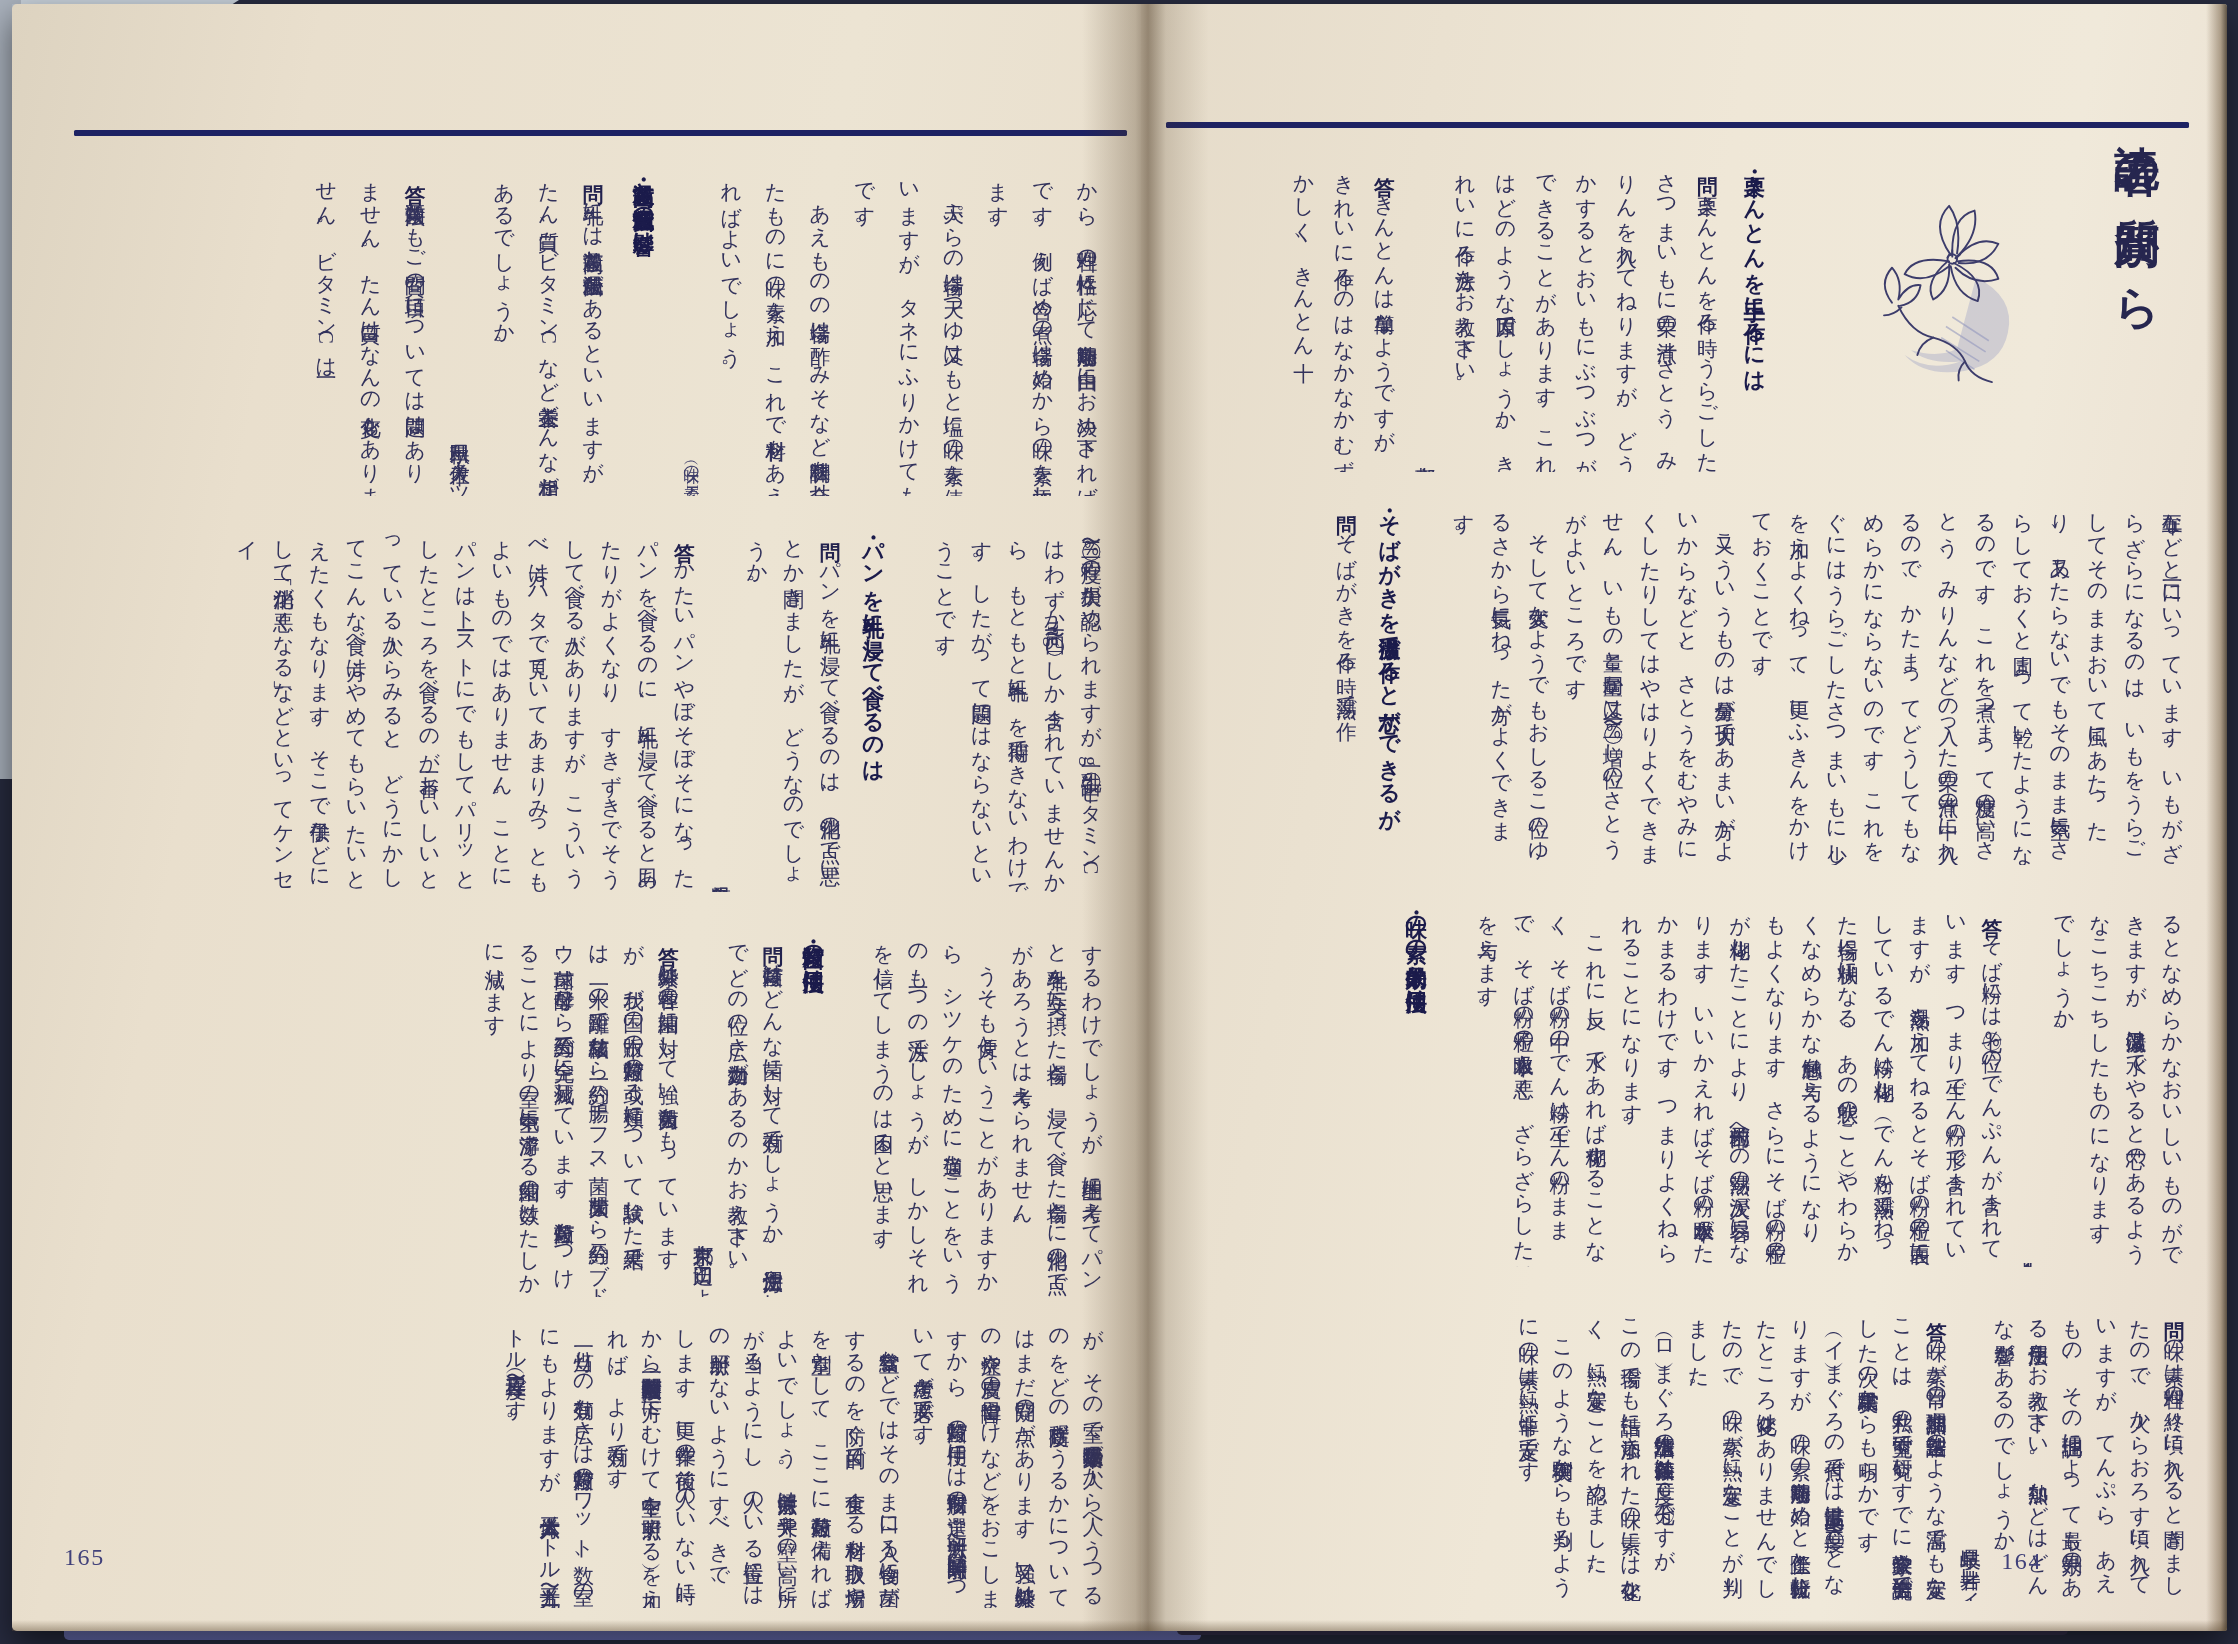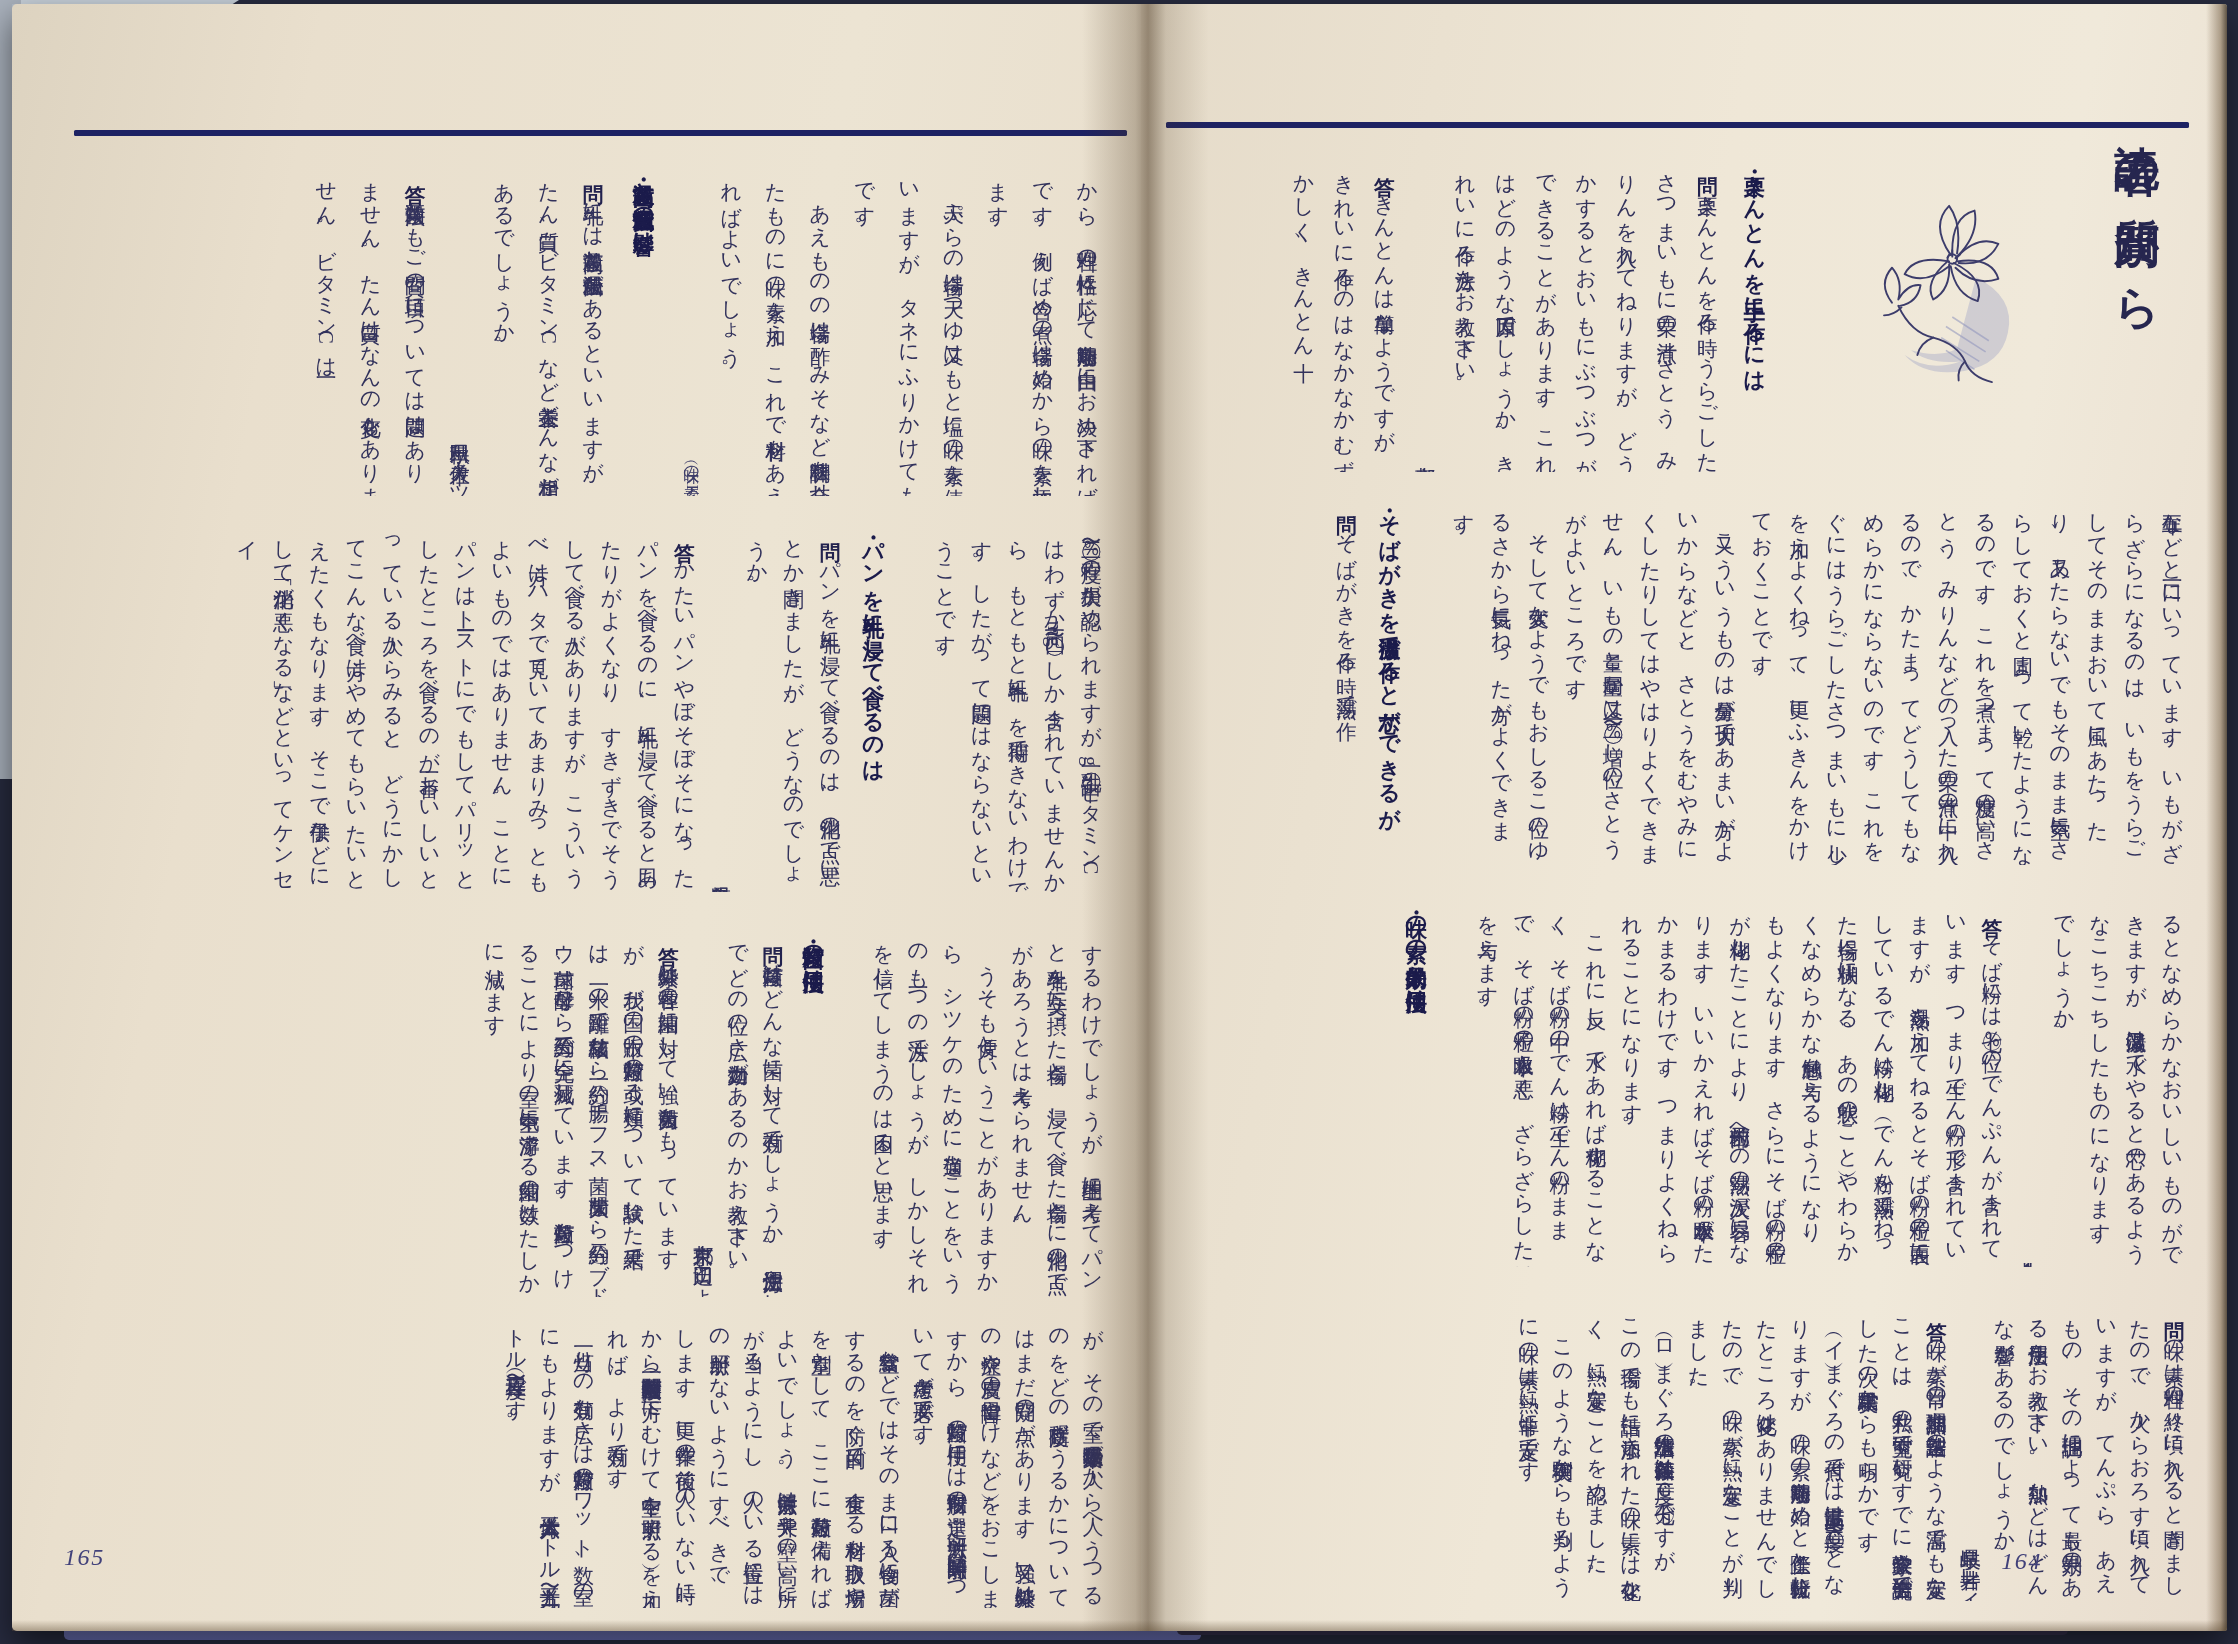--- a/index.html
+++ b/index.html
@@ -54,21 +54,21 @@
   
   .band-l1{top:164px;left:37px;right:32px;height:328px;line-height:2.15;}
   .band-l2{top:522px;left:37px;right:32px;height:366px;line-height:1.76;}
   .band-l3{top:926px;left:37px;right:32px;height:367px;line-height:1.68;}
   .band-l4{top:1311px;left:37px;right:32px;height:293px;line-height:1.64;}
 
   
   .page-title{position:absolute;right:60px;top:105px;writing-mode:vertical-rl;
     font-size:45px;font-weight:700;letter-spacing:.16em;color:#26264f;}
   .flower{position:absolute;right:181px;top:178px;width:189px;height:208px;}
-  .page-num{position:absolute;font-style:italic;font-size:24px;color:#41417a;
+  .page-num{position:absolute;font-size:24px;color:#41417a;
     font-family:"Liberation Serif","DejaVu Serif",serif;letter-spacing:1.6px;}
   .page-num-left{left:52px;top:1540px;}
   .page-num-right{right:185px;top:1544px;}
 </style>
 </head>
 <body>
 
 <div class="bg-corner"></div>
 <div class="bg-leftstrip"></div>
 <div class="bg-bottomcover"></div>

